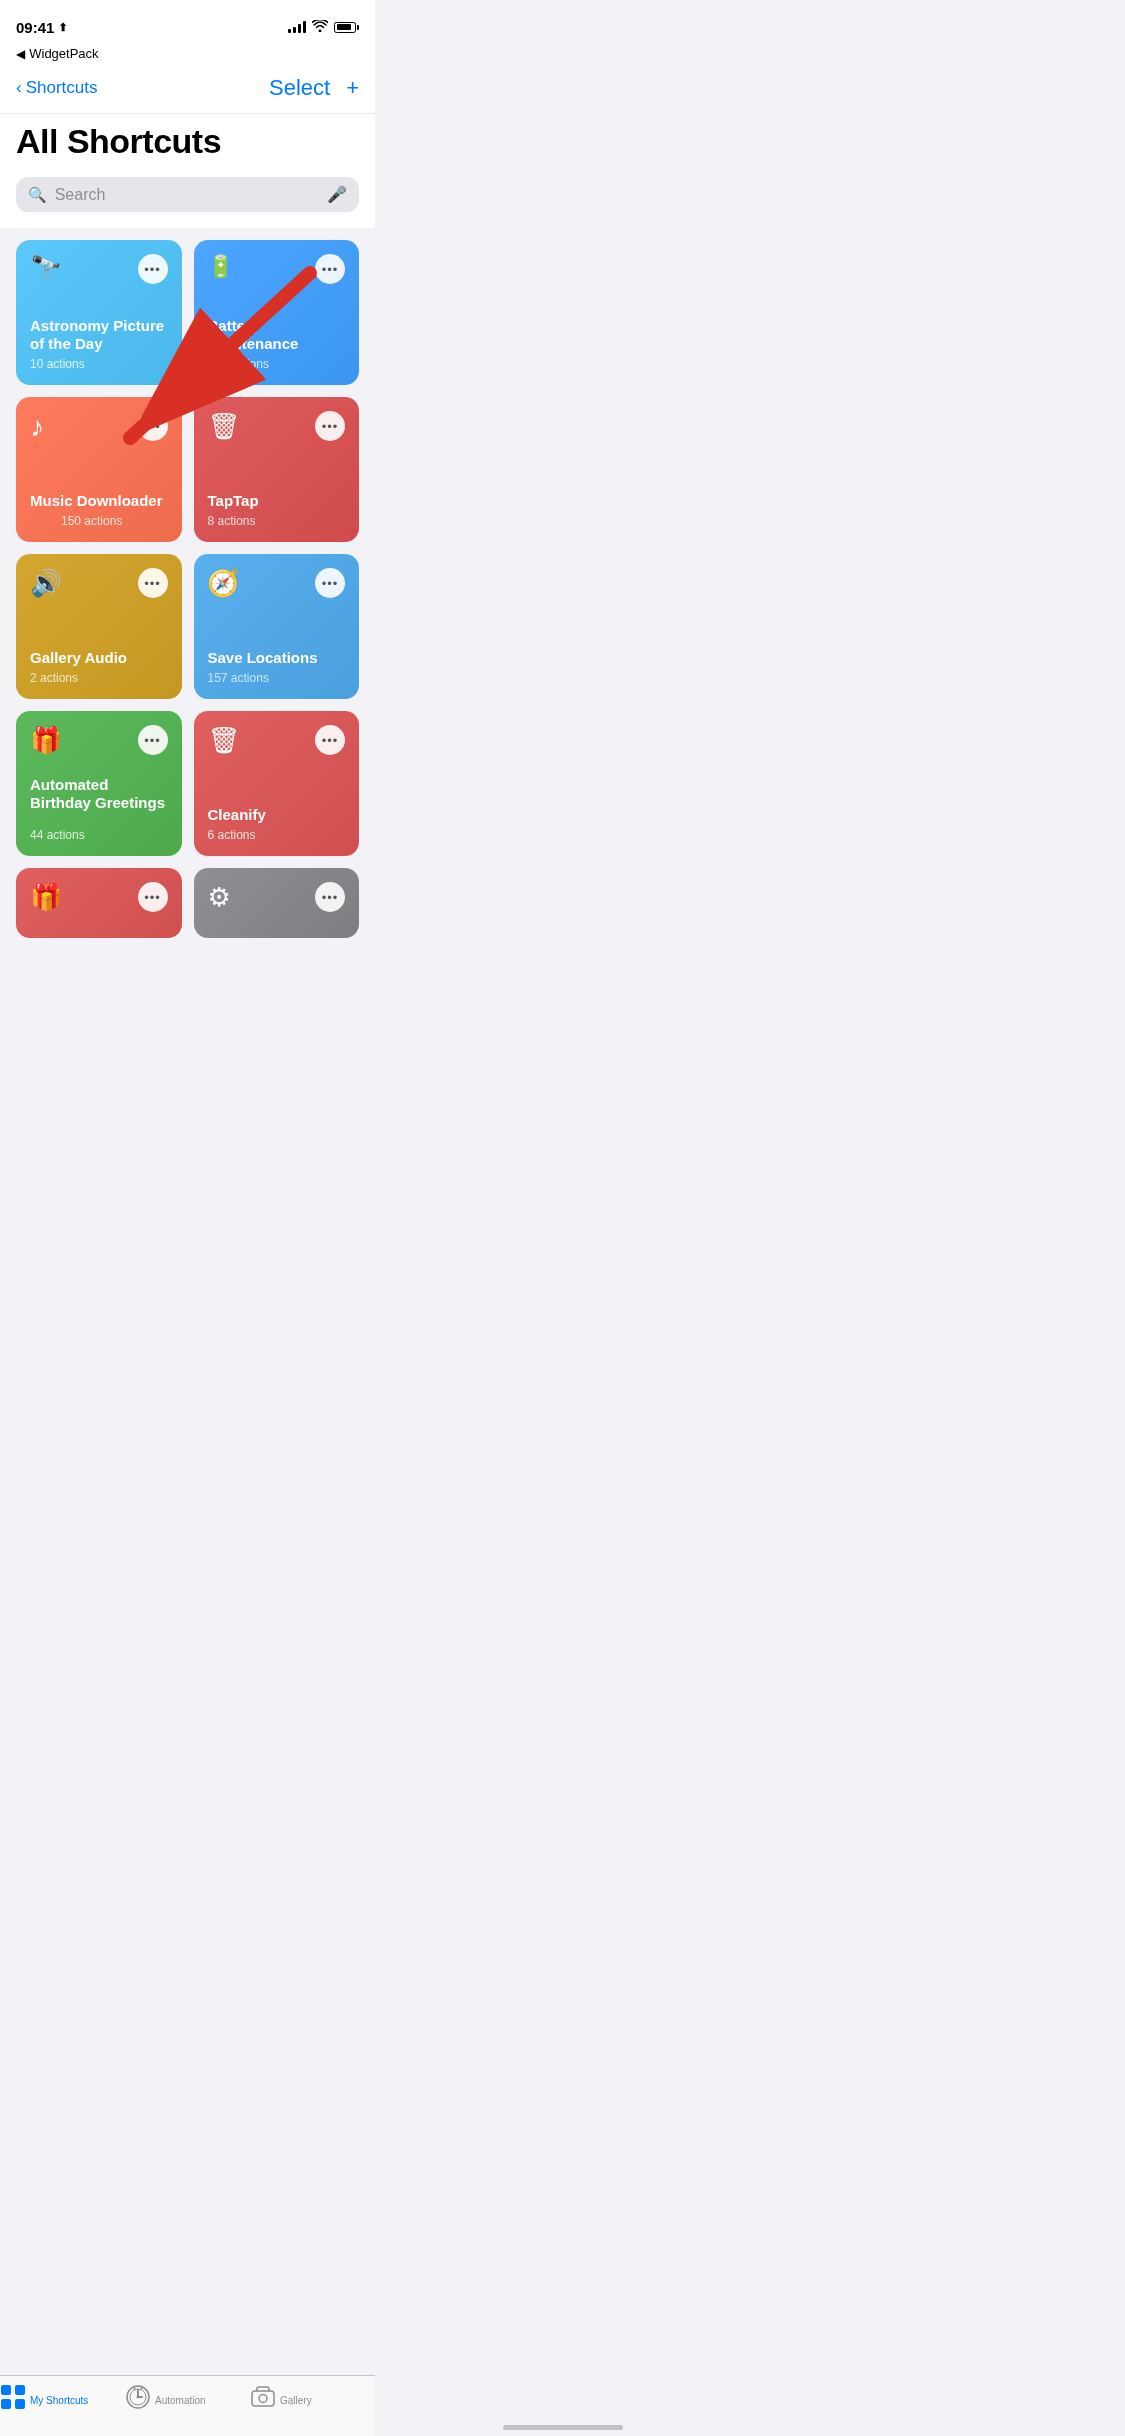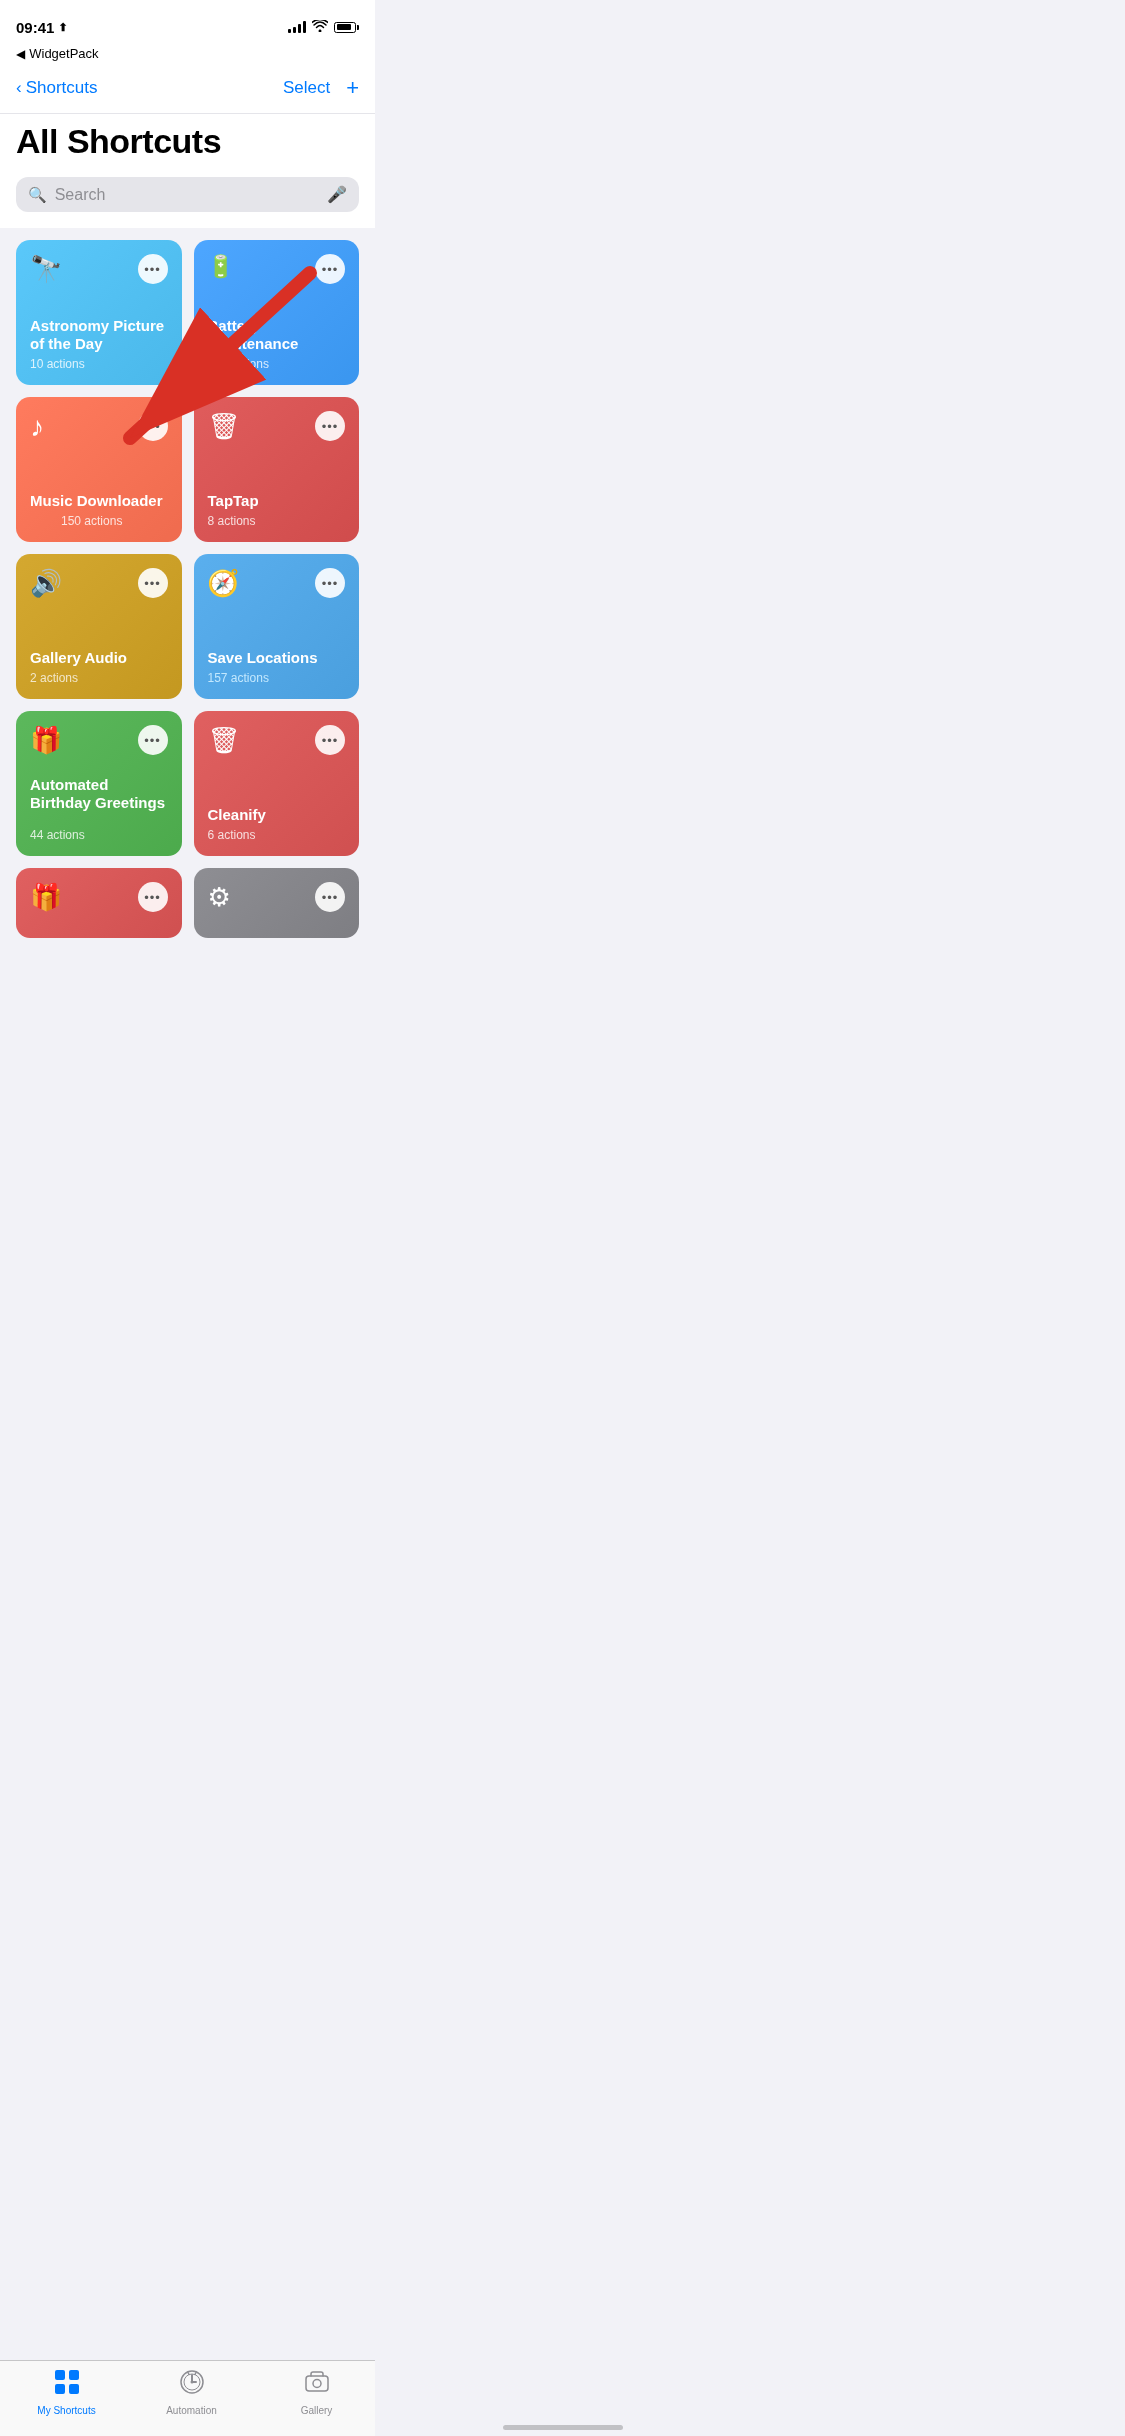--- a/index.html
+++ b/index.html
@@ -62,21 +62,21 @@
       gap: 4px;
       cursor: pointer;
     }
     .nav-actions {
       display: flex;
       align-items: center;
       gap: 16px;
     }
     .nav-select {
       color: #007aff;
-      font-size: 17px;
+      font-size: 22px;
       cursor: pointer;
     }
     .nav-plus {
       color: #007aff;
       font-size: 22px;
       cursor: pointer;
       font-weight: 300;
     }
 
     
@@ -191,26 +191,25 @@
       display: flex;
       justify-content: space-around;
       align-items: center;
       padding: 8px 0 20px 0;
       position: fixed;
       bottom: 0;
       width: 375px;
     }
     .tab-item {
       display: flex;
-      flex-direction: column;
+      flex-direction: row;
       align-items: center;
       gap: 4px;
       cursor: pointer;
       flex: 1;
-      padding-left: 8px;
     }
     .tab-icon {
       font-size: 24px;
     }
     .tab-label {
       font-size: 10px;
     }
     .tab-active .tab-label { color: #007aff; }
     .tab-active .tab-icon { color: #007aff; }
     .tab-inactive .tab-label { color: #8e8e93; }

